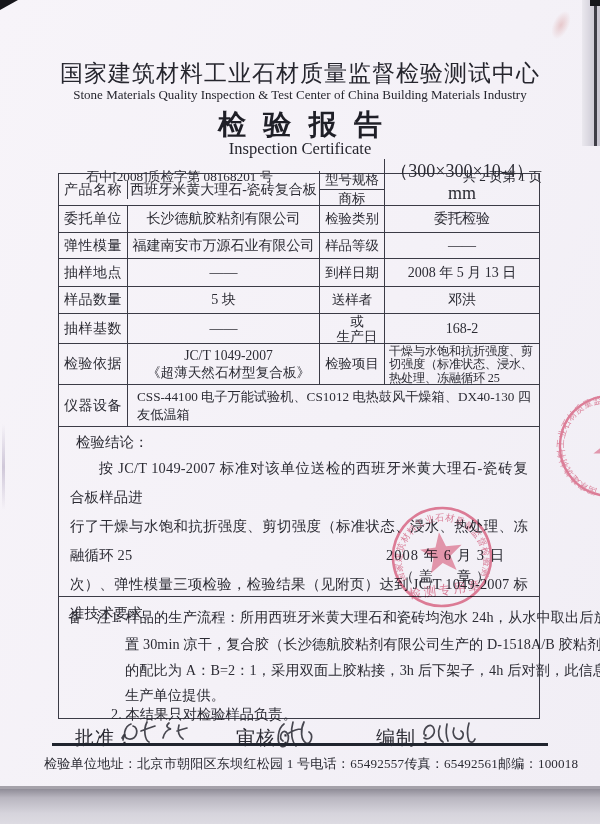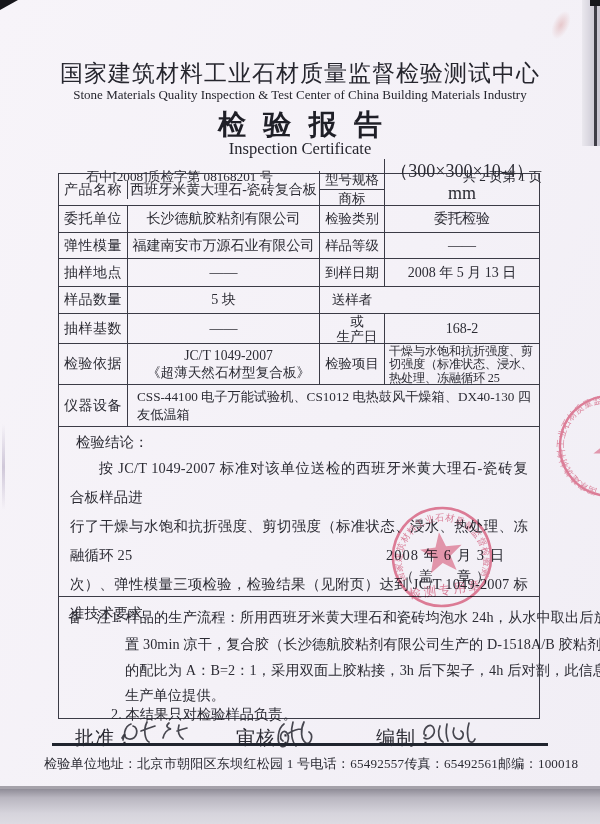--- a/index.html
+++ b/index.html
@@ -133,20 +133,21 @@
       <div class="c c1">抽样地点</div>
       <div class="c c2 b">——</div>
       <div class="c c3 b" style="font-size:13.4px;">到样日期</div>
       <div class="c c4 b">2008 年 5 月 13 日</div>
     </div>
 
     <div class="row" style="top:112px;height:27px;">
       <div class="c c1">样品数量</div>
       <div class="c c2 b">5 块</div>
       <div class="c c3 b" style="font-size:13.4px;">送样者</div>
+      <div class="c c4 b">邓洪</div>
     </div>
 
     <div class="row" style="top:139px;height:30px;">
       <div class="c c1">抽样基数</div>
       <div class="c c2 b">——</div>
       <div class="c c3 b two-line">
         <span>原编号或</span>
         <span>生产日期</span>
       </div>
       <div class="c c4 b">168-2</div>

